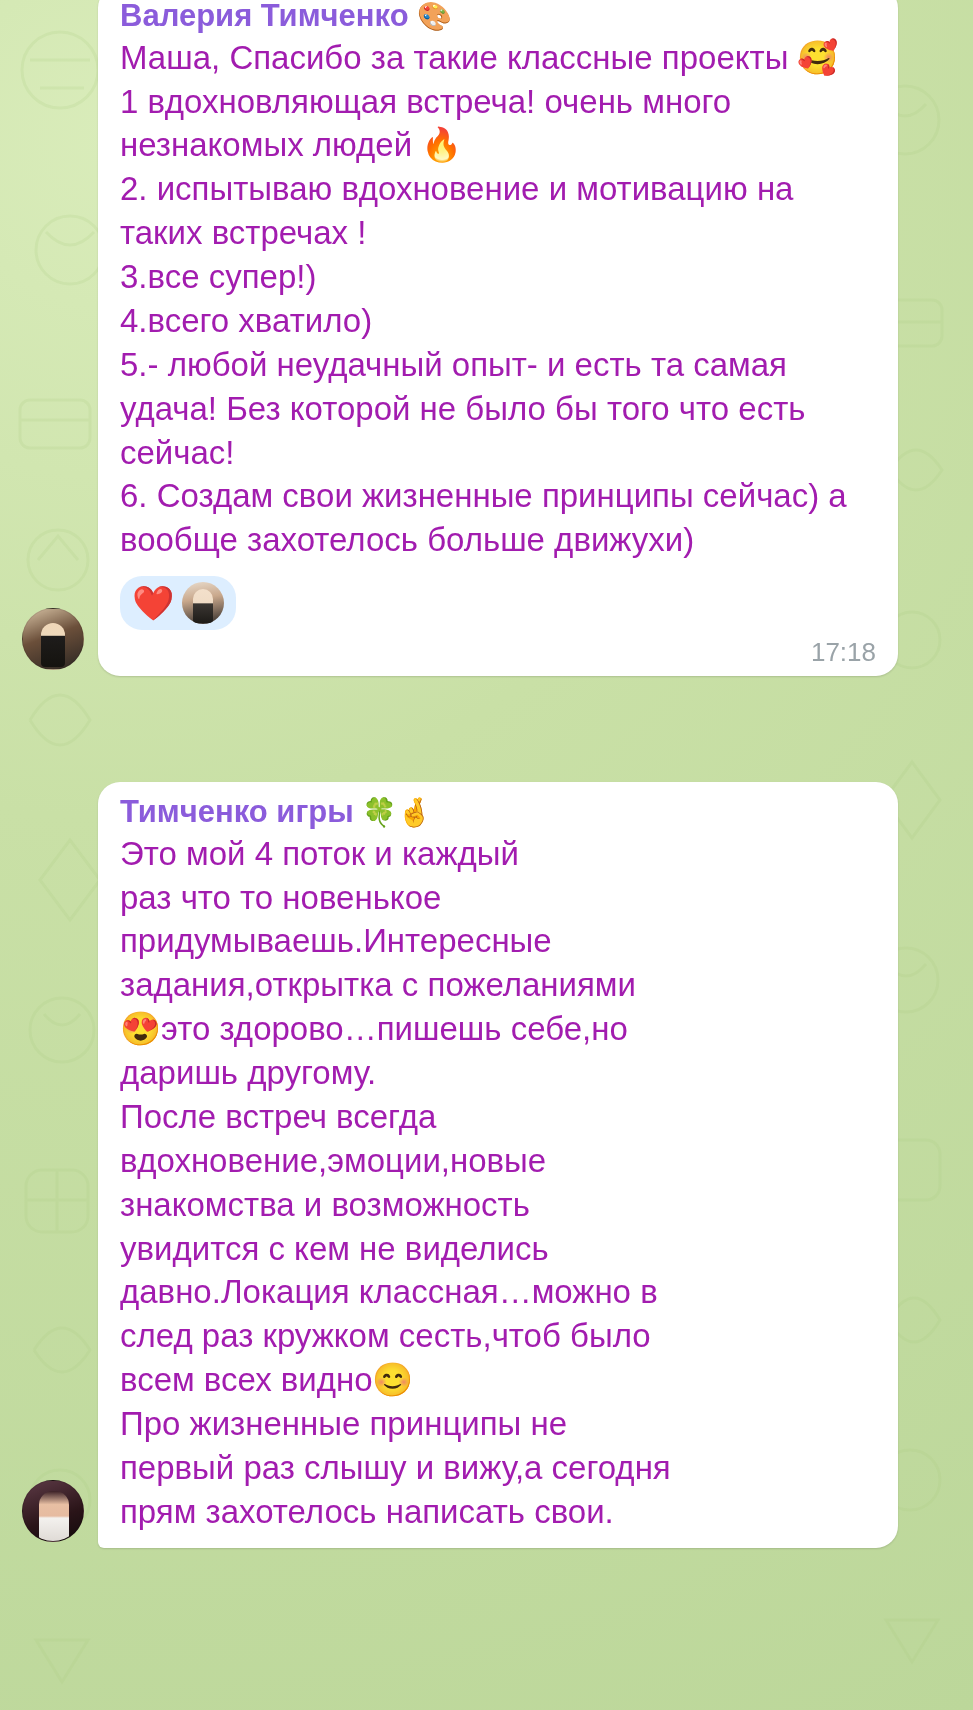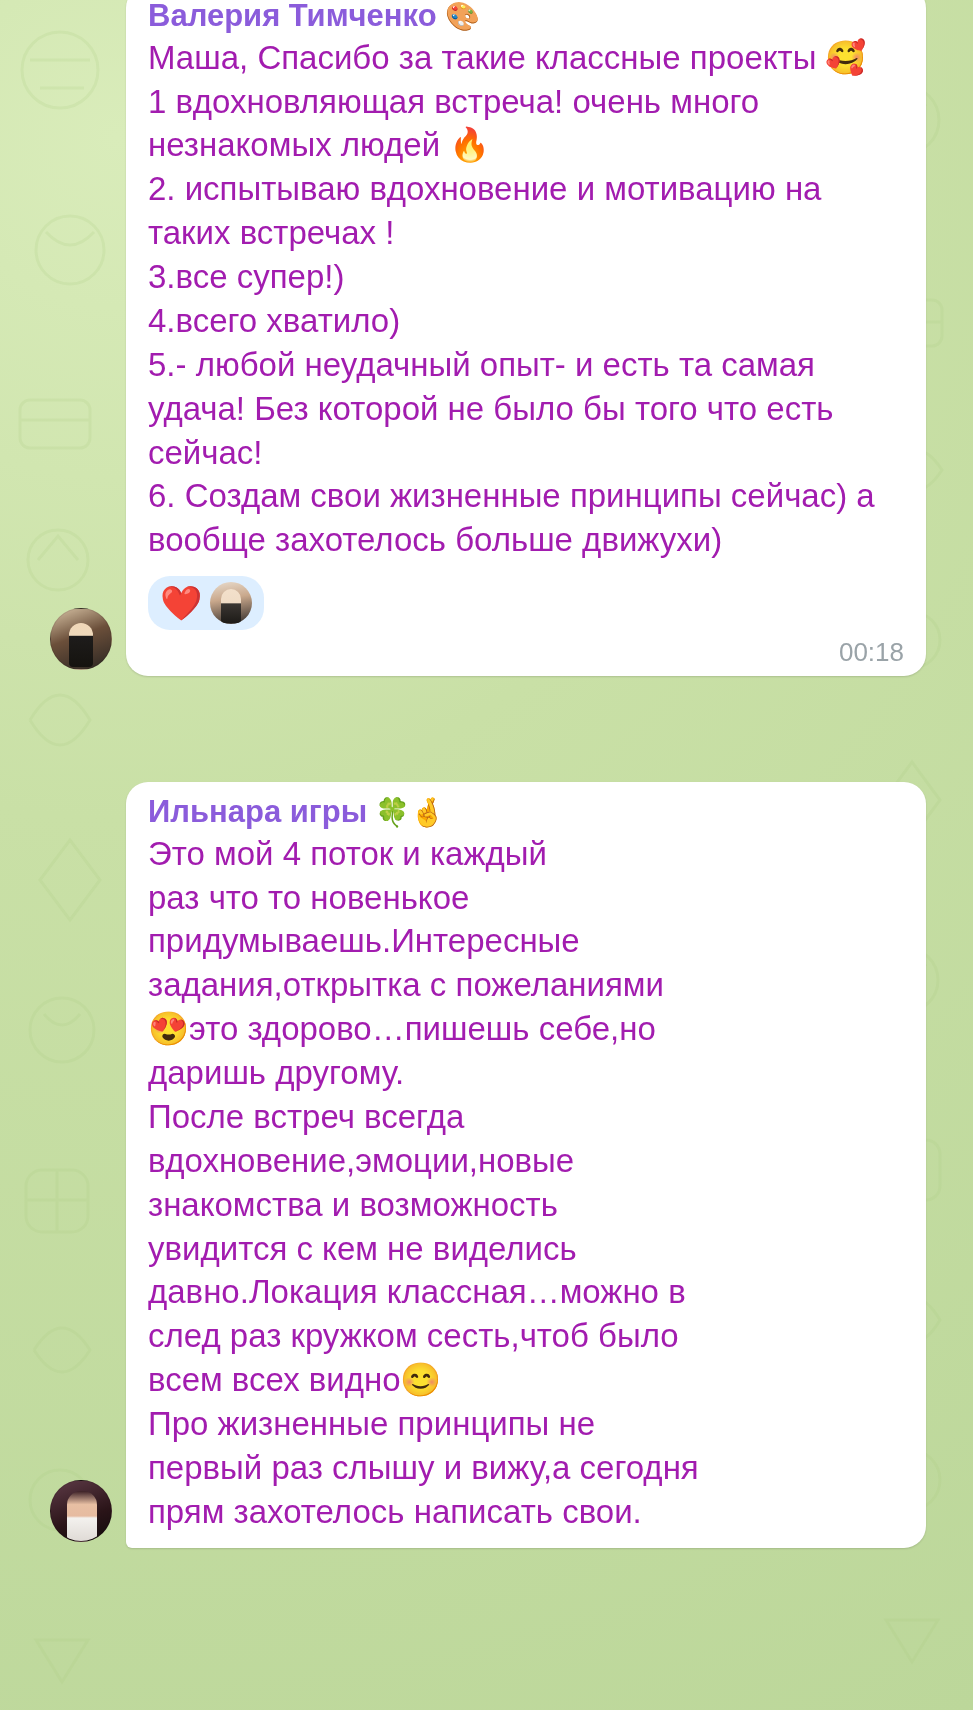--- a/index.html
+++ b/index.html
@@ -24,21 +24,20 @@
     position: absolute;
     inset: 0;
     opacity: 0.22;
     pointer-events: none;
   }
 
   .chat {
     position: absolute;
     inset: 0;
     padding: 4px;
-    margin-left: 28px;
   }
 
   .msg-row {
     display: flex;
     align-items: flex-end;
     position: absolute;
     left: 0;
     width: 973px;
   }
 
@@ -199,29 +198,29 @@
 1 вдохновляющая встреча! очень много незнакомых людей 🔥
 2. испытываю вдохновение и мотивацию на таких встречах !
 3.все супер!)
 4.всего хватило)
 5.- любой неудачный опыт- и есть та самая удача! Без которой не было бы того что есть сейчас!
 6. Создам свои жизненные принципы сейчас) а вообще захотелось больше движухи)</div>
       <div class="reaction">
         <span class="heart">❤️</span>
         <span class="who"></span>
       </div>
-      <div class="time">00:18</div>
+      <div class="time">17:18</div>
     </div>
   </div>
 
   <div class="msg-row" id="msg-2">
     <div class="avatar avatar-b"></div>
     <div class="bubble">
       <div class="author">
-        <span>Ильнара игры</span>
+        <span>Тимченко игры</span>
         <span class="emoji">🍀🤞</span>
       </div>
       <div class="text">Это мой 4 поток и каждый
 раз что то новенькое
 придумываешь.Интересные
 задания,открытка с пожеланиями
 😍это здорово…пишешь себе,но
 даришь другому.
 После встреч всегда
 вдохновение,эмоции,новые

